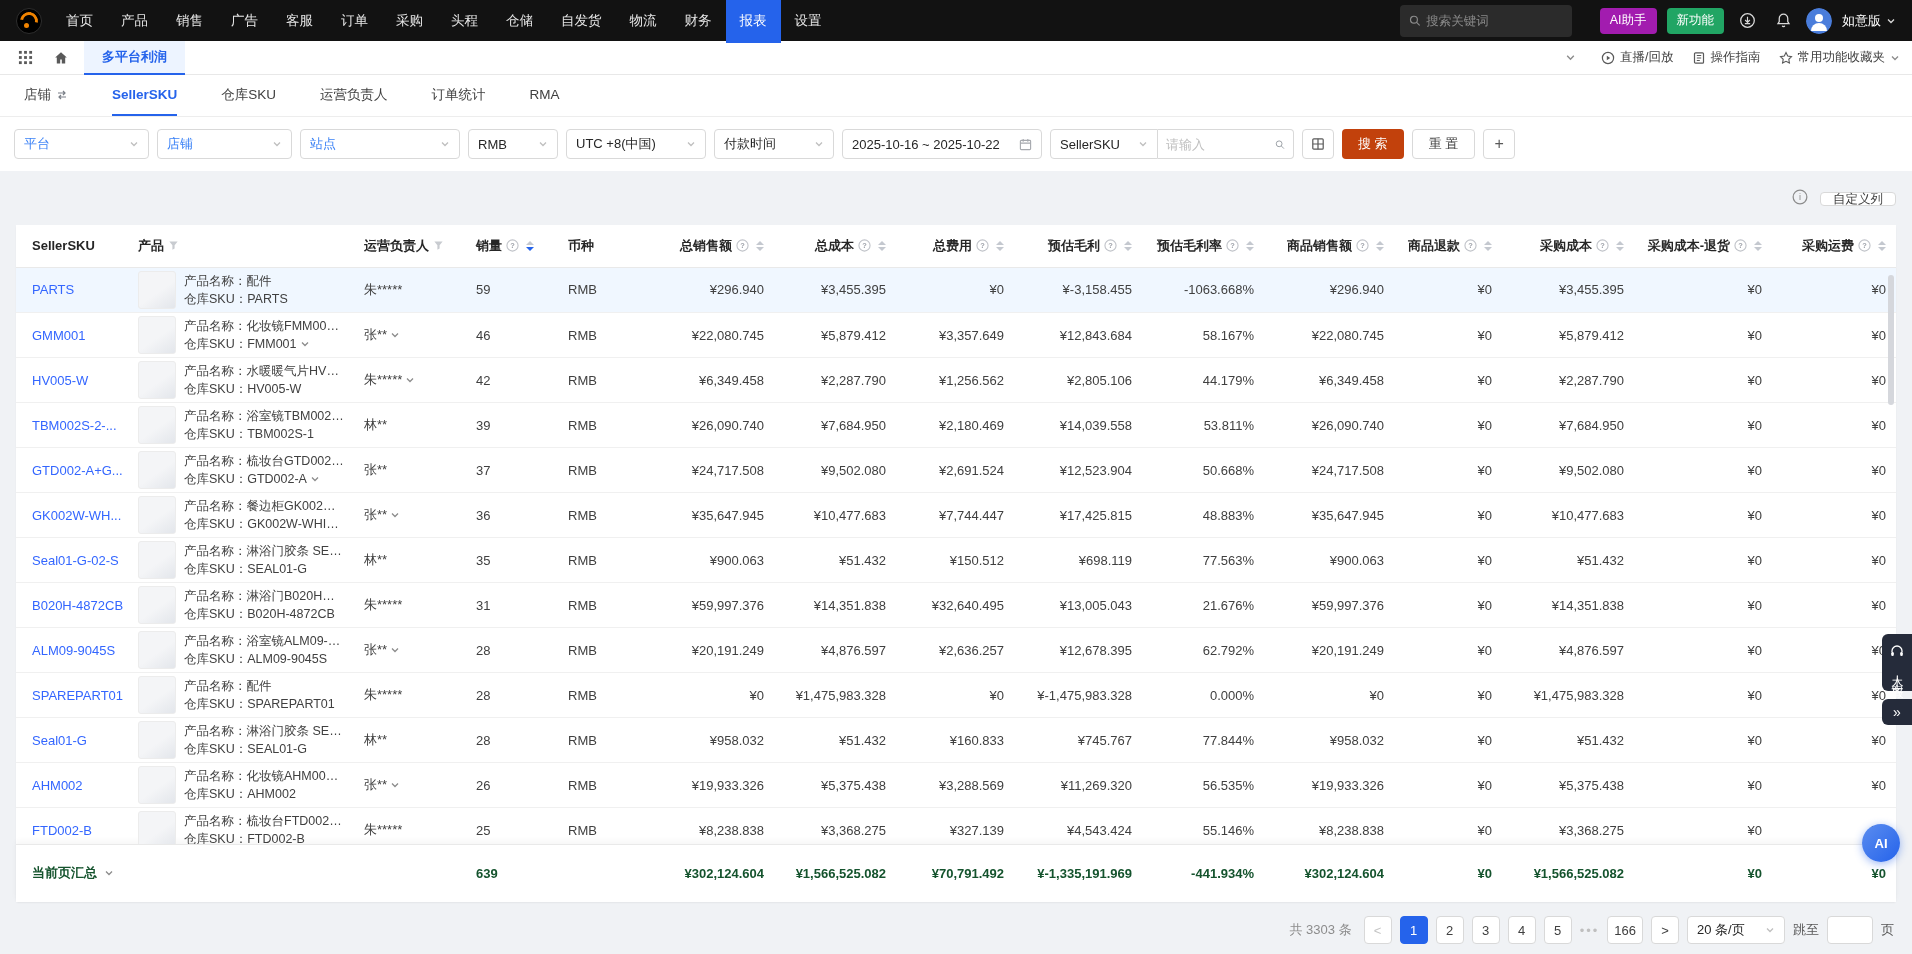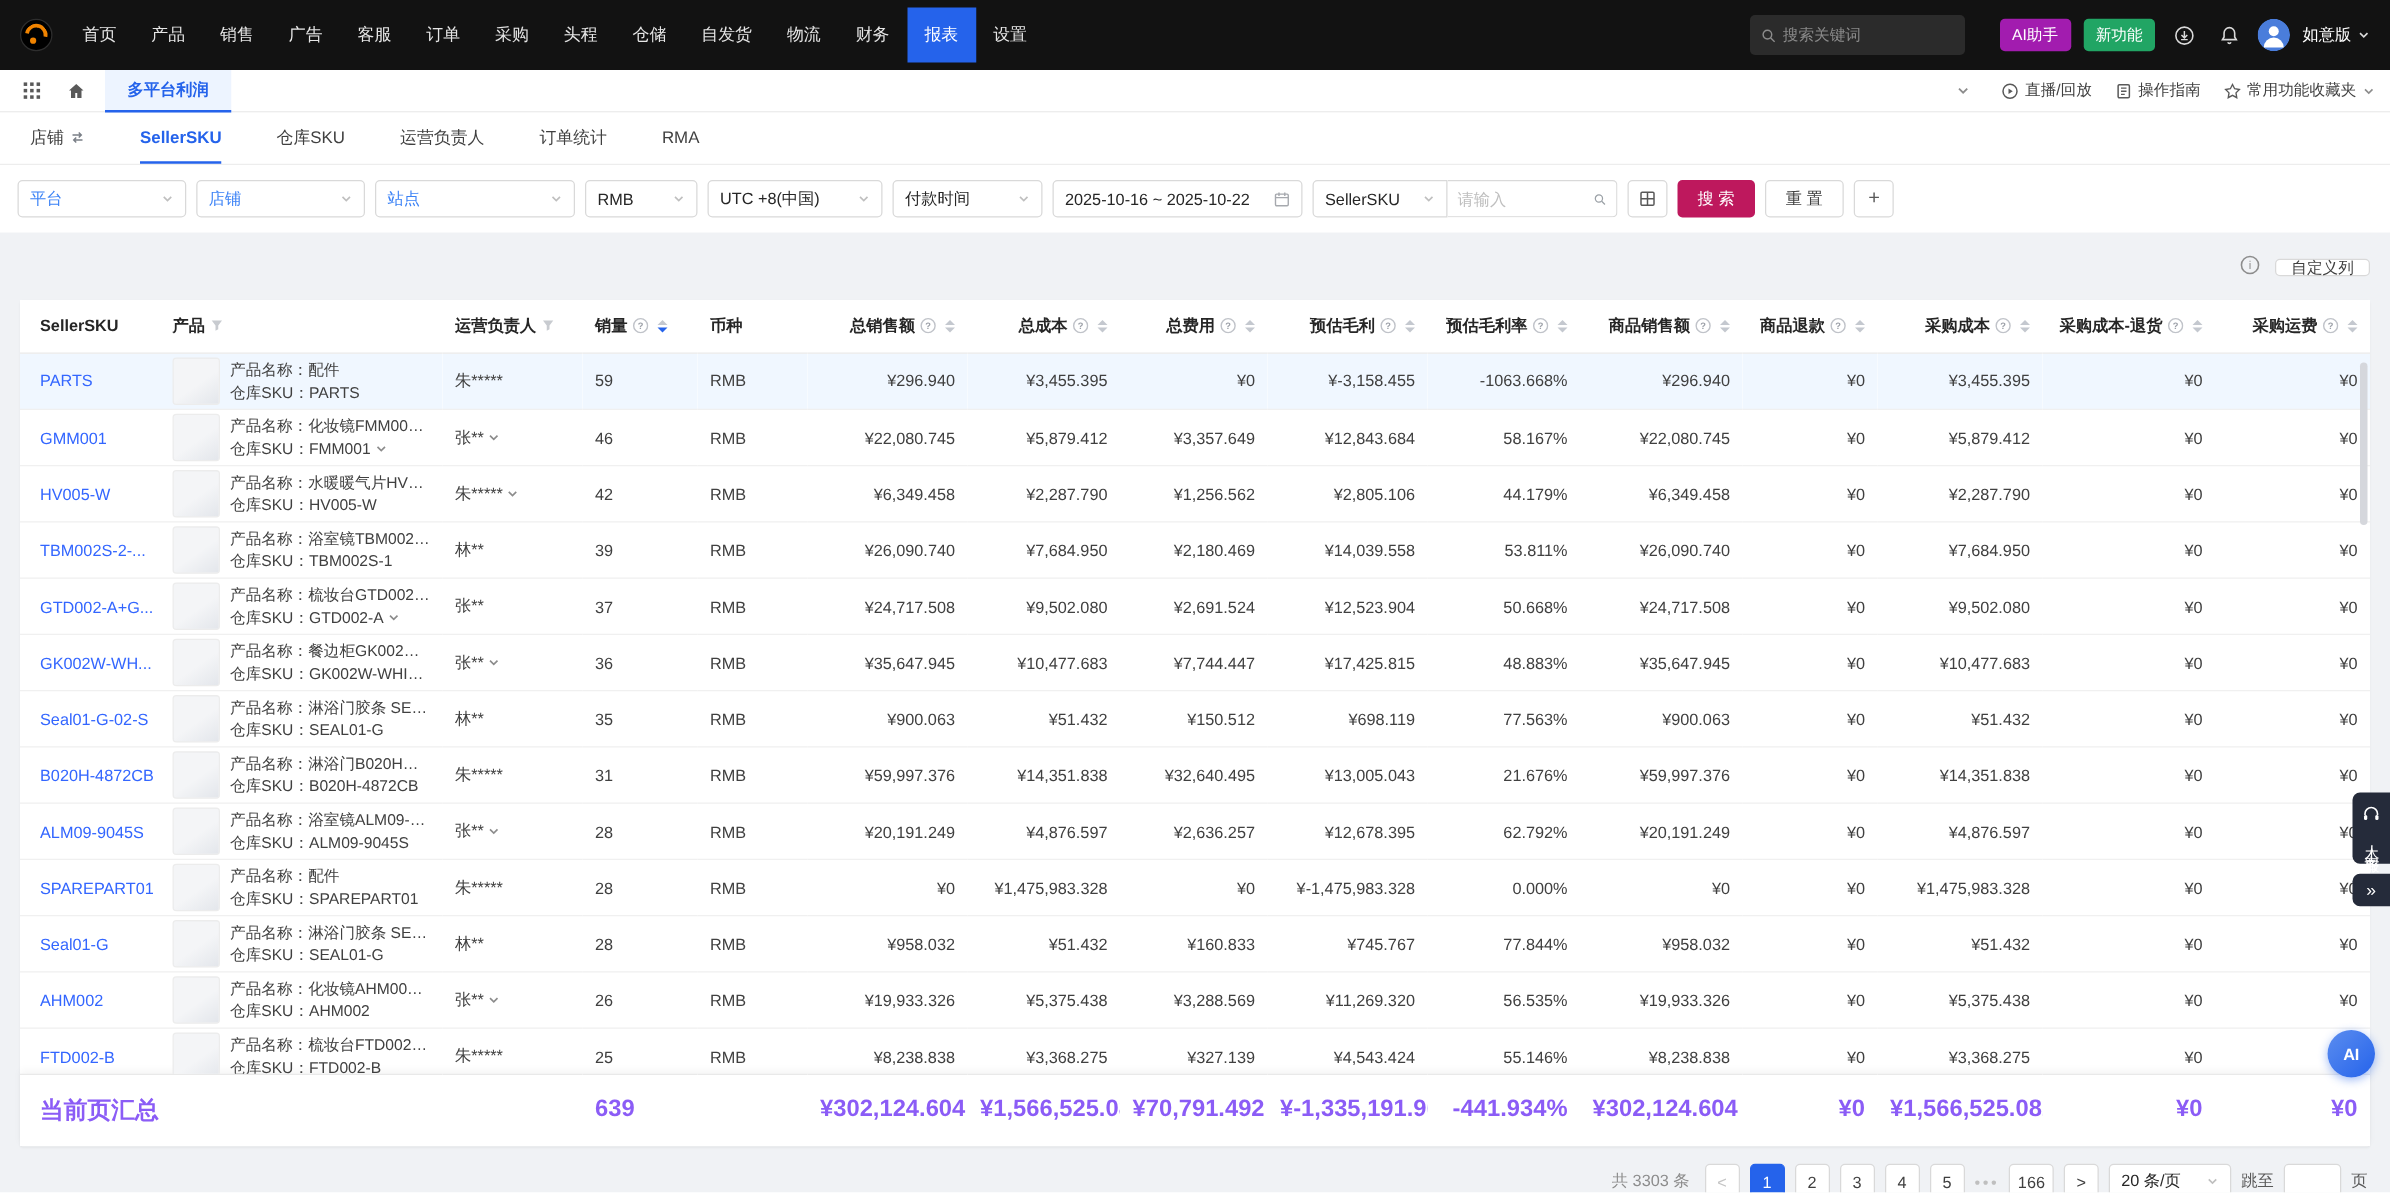--- a/index.html
+++ b/index.html
@@ -1,21 +1,21 @@
 <!DOCTYPE html>
 <html><head>
 <meta charset="utf-8">
 <style>
   * { margin:0; padding:0; box-sizing:border-box; }
   html,body { width:1912px; height:954px; overflow:hidden; }
   body { font-family:"Liberation Sans","DejaVu Sans",sans-serif; }
   .app { position:relative; width:1912px; height:954px; background:#F0F2F5; overflow:hidden; }
 
   
-  .topnav { height:56px; background:#121212; display:flex; align-items:center; padding:0 16px; gap:10px; color:#fff; position:relative; }
+  .topnav { height:41px; background:#121212; display:flex; align-items:center; padding:0 16px; gap:10px; color:#fff; position:relative; }
   .logo { width:26px; height:26px; border-radius:50%; background:#000; border:1px solid #2e2e2e; position:relative; flex:none; }
   .logo::before { content:""; position:absolute; inset:3px; border-radius:50%; border:3px solid transparent; border-top-color:#F08300; border-right-color:#F08300; transform:rotate(-35deg); }
   .logo::after { content:""; position:absolute; left:7px; bottom:5px; width:5px; height:5px; border-radius:50%; background:#F08300; }
   .topmenu { display:flex; height:44px; }
   .topmenu .mi { padding:0 14px; line-height:44px; font-size:13.5px; color:#E6E6E6; cursor:pointer; white-space:nowrap; }
   .topmenu .mi.active { background:#2563EB; color:#fff; }
   .topnav-right { margin-left:auto; display:flex; align-items:center; gap:10px; }
   .nav-search { width:172px; height:28px; background:#2B2B2B; border-radius:4px; display:flex; align-items:center; padding:16px 9px; gap:6px; }
   .nav-search input { background:transparent; border:none; outline:none; color:#CFCFCF; font-size:12.5px; width:100%; font-family:inherit; }
   .nav-search input::placeholder { color:#8A8A8A; }
@@ -40,21 +40,21 @@
   
   .filterbar { background:#fff; padding:12px 14px; display:flex; align-items:center; gap:8px; }
   .sel { height:30px; border:1px solid #D9D9D9; border-radius:4px; background:#fff; display:flex; align-items:center; justify-content:space-between; padding:0 9px; font-size:13px; color:#262626; gap:6px; cursor:pointer; white-space:nowrap; }
   .sel .ph { color:#3b82f6;text-align:right; }
   .sgroup { display:flex; align-items:stretch; }
   .sgroup .sel { border-radius:4px 0 0 4px; width:108px; }
   .sinput { width:136px; height:30px; border:1px solid #D9D9D9; border-left:none; border-radius:0 4px 4px 0; display:flex; align-items:center; padding:0 8px; gap:21px; }
   .sinput input { border:none; outline:none; font-size:13px; width:100%; color:#262626; font-family:inherit; }
   .sinput input::placeholder { color:#BFBFBF; }
   .btn { height:30px; border-radius:4px; font-size:13px; display:inline-flex; align-items:center; justify-content:center; cursor:pointer; font-family:inherit; }
-  .btn-primary { background:#be185d; color:#fff; border:none; padding:0 16px; }
+  .btn-primary { background:#c2410c; color:#fff; border:none; padding:0 16px; }
   .btn-plain { background:#fff; border:1px solid #D9D9D9; color:#404040; padding:0 16px; }
   .btn-sq { width:32px; background:#fff; border:1px solid #D9D9D9; color:#595959; font-size:16px; }
 
   
   .content { padding:10px 16px 0; }
   .toolbar { display:flex; justify-content:flex-end; align-items:center; gap:12px; height:36px; margin-bottom:8px; }
   .toolbar .btn-plain { height:14px; padding:0 12px; font-size:12.5px; }
   .card { background:#fff; border-radius:2px; box-shadow:0 1px 2px rgba(0,0,0,.05); position:relative; width:1880px; }
 
   table.grid { table-layout:fixed; border-collapse:collapse; width:1880px; }
@@ -67,21 +67,21 @@
   tr.hl td { background:#F0F7FF; }
   table.grid th:first-child, table.grid td:first-child { padding-left:16px; }
   .body-viewport { height:576px; overflow:hidden; }
 
   .prod { display:flex; align-items:center; gap:8px; }
   .thumb { width:38px; height:38px; border-radius:3px; flex:none; background:linear-gradient(145deg,#F4F5F7 55%,#E3E6EB); border:1px solid #ECECEC; }
   .pinfo { min-width:0; }
   .pline { line-height:18px; white-space:nowrap; overflow:hidden; text-overflow:ellipsis; font-size:12.5px; color:#404040; }
   .sku-link { color:#3366FF; text-decoration:none; cursor:pointer; }
 
-  .sum-table td { height:58px; border-top:1px solid #E9E9E9; border-bottom:none; font-weight:bold; color:#8b5cf6; background:#fff; font-size:19px; padding:0 10px; white-space:nowrap; }
+  .sum-table td { height:58px; border-top:1px solid #E9E9E9; border-bottom:none; font-weight:bold; color:#14532d; background:#fff; font-size:13px; padding:0 10px; white-space:nowrap; }
   .sum-table { box-shadow:0 -3px 6px rgba(0,0,0,.04); }
   .sum-label { display:inline-flex; align-items:center; gap:4px; cursor:pointer; }
 
   .sorter { display:inline-flex; flex-direction:column; gap:2px; margin-left:3px; cursor:pointer; }
   .sorter i { width:0; height:0; border-left:4px solid transparent; border-right:4px solid transparent; display:block; }
   .sorter .cu { border-bottom:4px solid #C4C8CF; }
   .sorter .cd { border-top:4px solid #C4C8CF; }
   .sorter .cd.on { border-top-color:#2563EB; }
   .hic { vertical-align:middle; }
   .vsb { position:absolute; top:50px; right:2px; width:6px; height:130px; background:#D5D7DC; border-radius:3px; }

